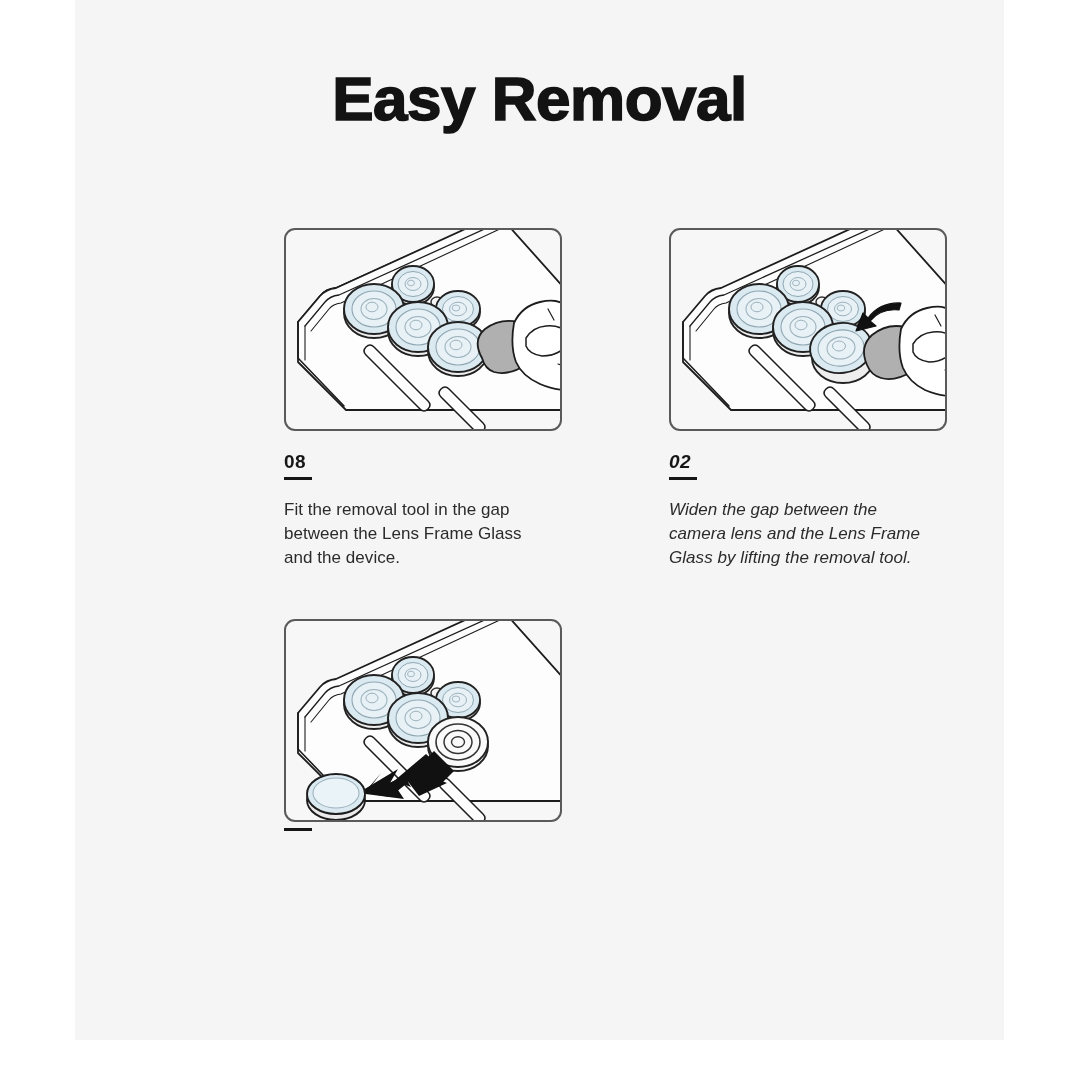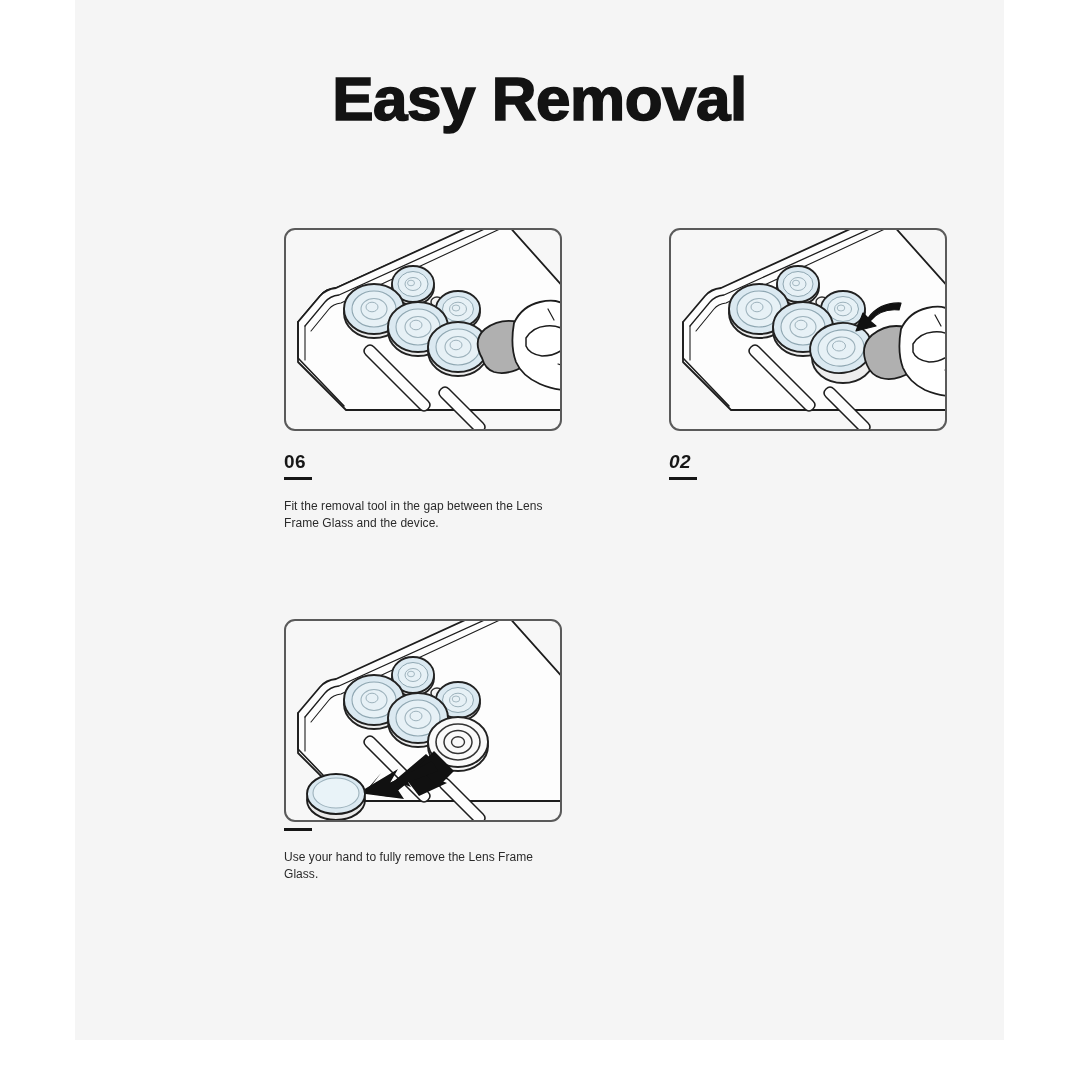--- a/index.html
+++ b/index.html
@@ -77,21 +77,21 @@
     letter-spacing: 0.4px;
   }
   .num-rule {
     margin-top: 6px;
     width: 28px;
     height: 3px;
     background: #161616;
   }
   .step-text {
     margin-top: 18px;
-    font-size: 12px;
+    font-size: 17px;
     line-height: 1.40;
     color: #2b2b2b;
     letter-spacing: 0.05px;
     width: 265px;
   }
 
   
   #step-1 { left: 209px; top: 228px; }
   #step-2 { left: 594px; top: 228px; font-style: italic; }
   #step-3 { left: 209px; top: 619px; }
@@ -172,21 +172,21 @@
           </g>
 
           <g fill="#ffffff" stroke="#1d1d1d" stroke-width="1.8" stroke-linejoin="round" stroke-linecap="round">
             <path d="M 228 93 Q 236 76 254 72 Q 272 68 280 76 L 280 160 Q 268 160 254 154 Q 236 146 230 132 Q 224 116 228 93 Z"></path>
             <path d="M 240 108 Q 247 97 260 96 Q 272 95 278 100 Q 280 106 278 118 Q 270 126 256 126 Q 243 124 240 116 Z" fill="#ffffff" stroke-width="1.5"></path>
             <path d="M 262 79 L 268 90" stroke-width="1.2"></path>
             <path d="M 272 134 L 278 136" stroke-width="1.2"></path>
           </g>
         </svg>
       </div>
-      <div class="step-num">06</div>
+      <div class="step-num">08</div>
       <div class="num-rule"></div>
       <div class="step-text">Fit the removal tool in the gap between the Lens Frame Glass and the device.</div>
     </div>
 
     <div class="step" id="step-2">
       <div class="panel">
         <svg width="274" height="199" viewBox="0 0 274 199">
           <g fill="none" stroke="#1d1d1d" stroke-width="1.8" stroke-linecap="round" stroke-linejoin="round">
             <path d="M 12 92 L 34 66 Q 40 59 50 58 L 212 -16 L 280 60 L 280 180 L 60 180 L 12 132 Z" fill="#fdfdfd"></path>
             <path d="M 19 96 L 39 72 Q 44 66 53 65 L 214 -8" stroke-width="1.3"></path>
@@ -248,20 +248,21 @@
           <g fill="#ffffff" stroke="#1d1d1d" stroke-width="1.8" stroke-linejoin="round" stroke-linecap="round">
             <path d="M 230 99 Q 238 82 256 78 Q 274 74 280 82 L 280 166 Q 268 166 254 160 Q 238 152 232 138 Q 226 122 230 99 Z"></path>
             <path d="M 242 114 Q 249 103 262 102 Q 274 101 279 106 Q 281 112 279 124 Q 271 132 258 132 Q 245 130 242 122 Z" fill="#ffffff" stroke-width="1.5"></path>
             <path d="M 264 85 L 270 96" stroke-width="1.2"></path>
             <path d="M 274 140 L 279 142" stroke-width="1.2"></path>
           </g>
         </svg>
       </div>
       <div class="step-num">02</div>
       <div class="num-rule"></div>
+      <div class="step-text">Widen the gap between the camera lens and the Lens Frame Glass by lifting the removal tool.</div>
     </div>
 
     <div class="step" id="step-3">
       <div class="panel">
         <svg width="274" height="199" viewBox="0 0 274 199">
           <g fill="none" stroke="#1d1d1d" stroke-width="1.8" stroke-linecap="round" stroke-linejoin="round">
             <path d="M 12 92 L 34 66 Q 40 59 50 58 L 212 -16 L 280 60 L 280 180 L 60 180 L 12 132 Z" fill="#fdfdfd"></path>
             <path d="M 19 96 L 39 72 Q 44 66 53 65 L 214 -8" stroke-width="1.3"></path>
             <path d="M 25 101 L 43 79 Q 47 74 55 73 L 216 -2" stroke-width="1.1"></path>
             <path d="M 12 92 L 12 128 L 58 176" stroke-width="1.6"></path>
@@ -318,17 +319,16 @@
           </g>
 
           <g>
             <ellipse cx="50" cy="179" rx="29" ry="20" fill="#eaeaea" stroke="#1d1d1d" stroke-width="1.9"></ellipse>
             <ellipse cx="50" cy="173" rx="29" ry="20" fill="#dbe9f1" stroke="#1d1d1d" stroke-width="1.9"></ellipse>
             <ellipse cx="50" cy="172" rx="23" ry="15" fill="#e9f3f8" stroke="#9db2bc" stroke-width="1.1"></ellipse>
           </g>
         </svg>
       </div>
       <div class="num-rule"></div>
-      <div class="step-text">Use your hand to fully remove the Lens Frame Glass.</div>
     </div>
 
   </div>
 </div>
 
 </body></html>

